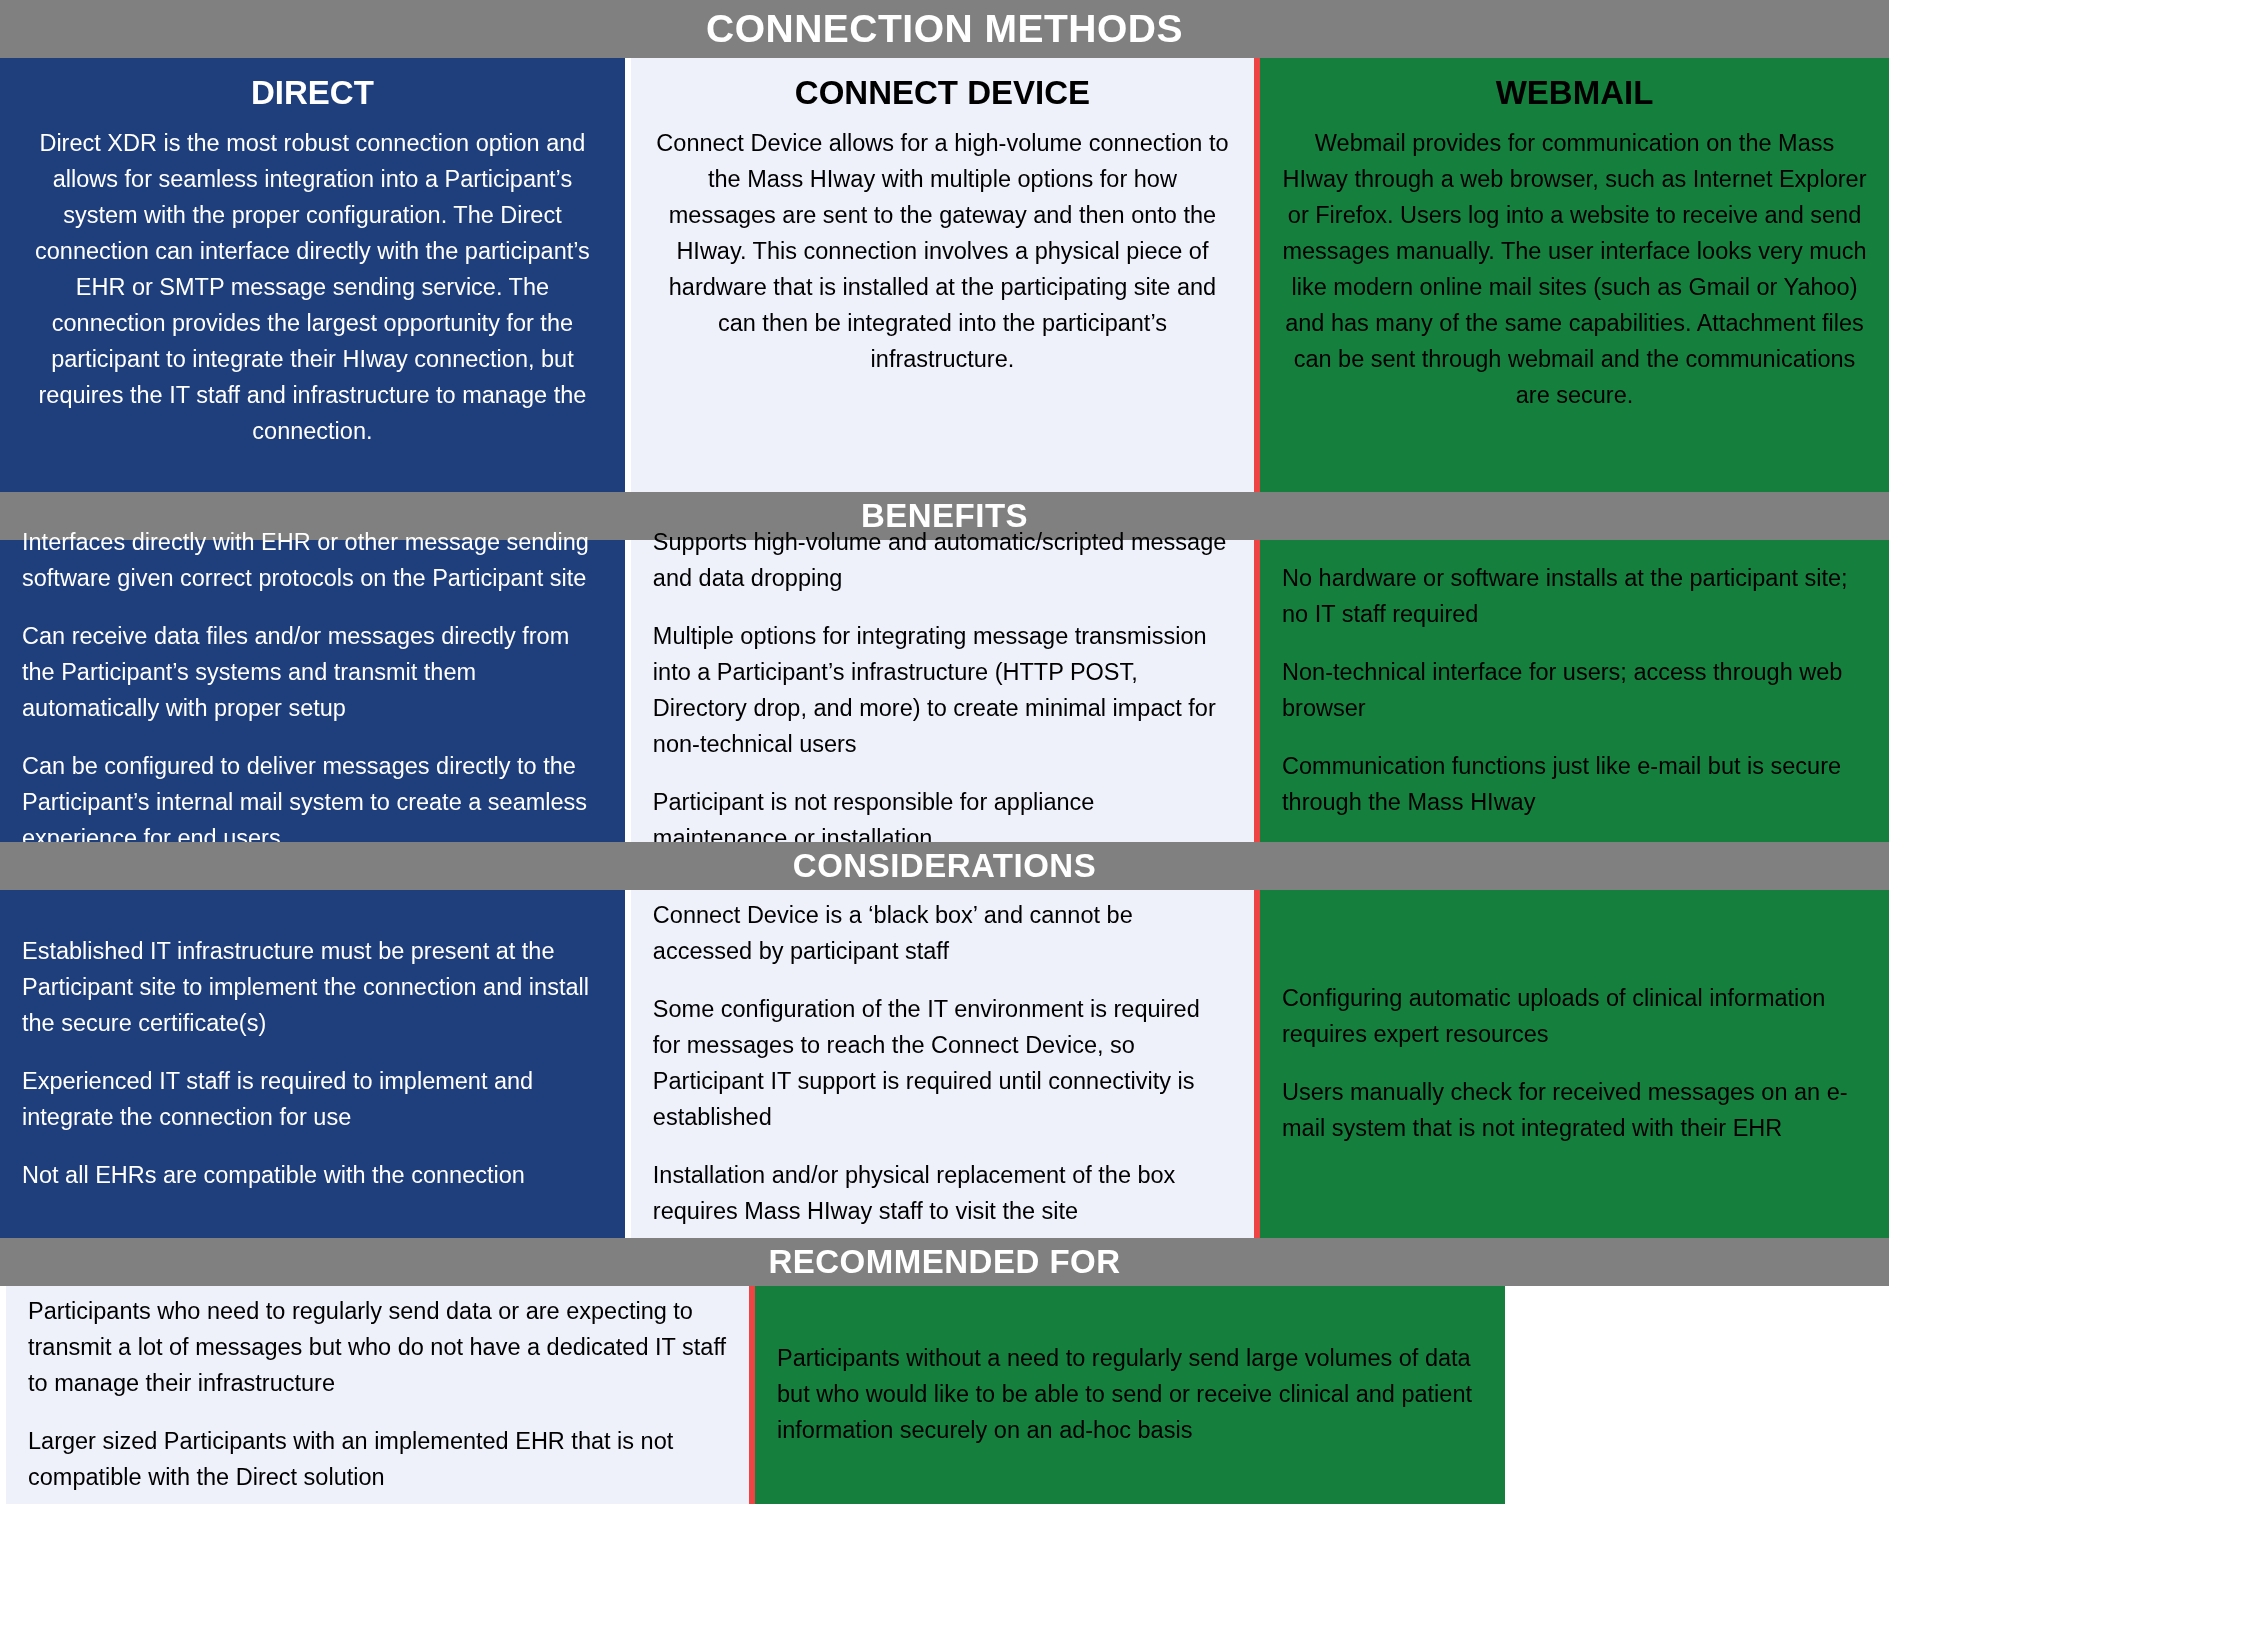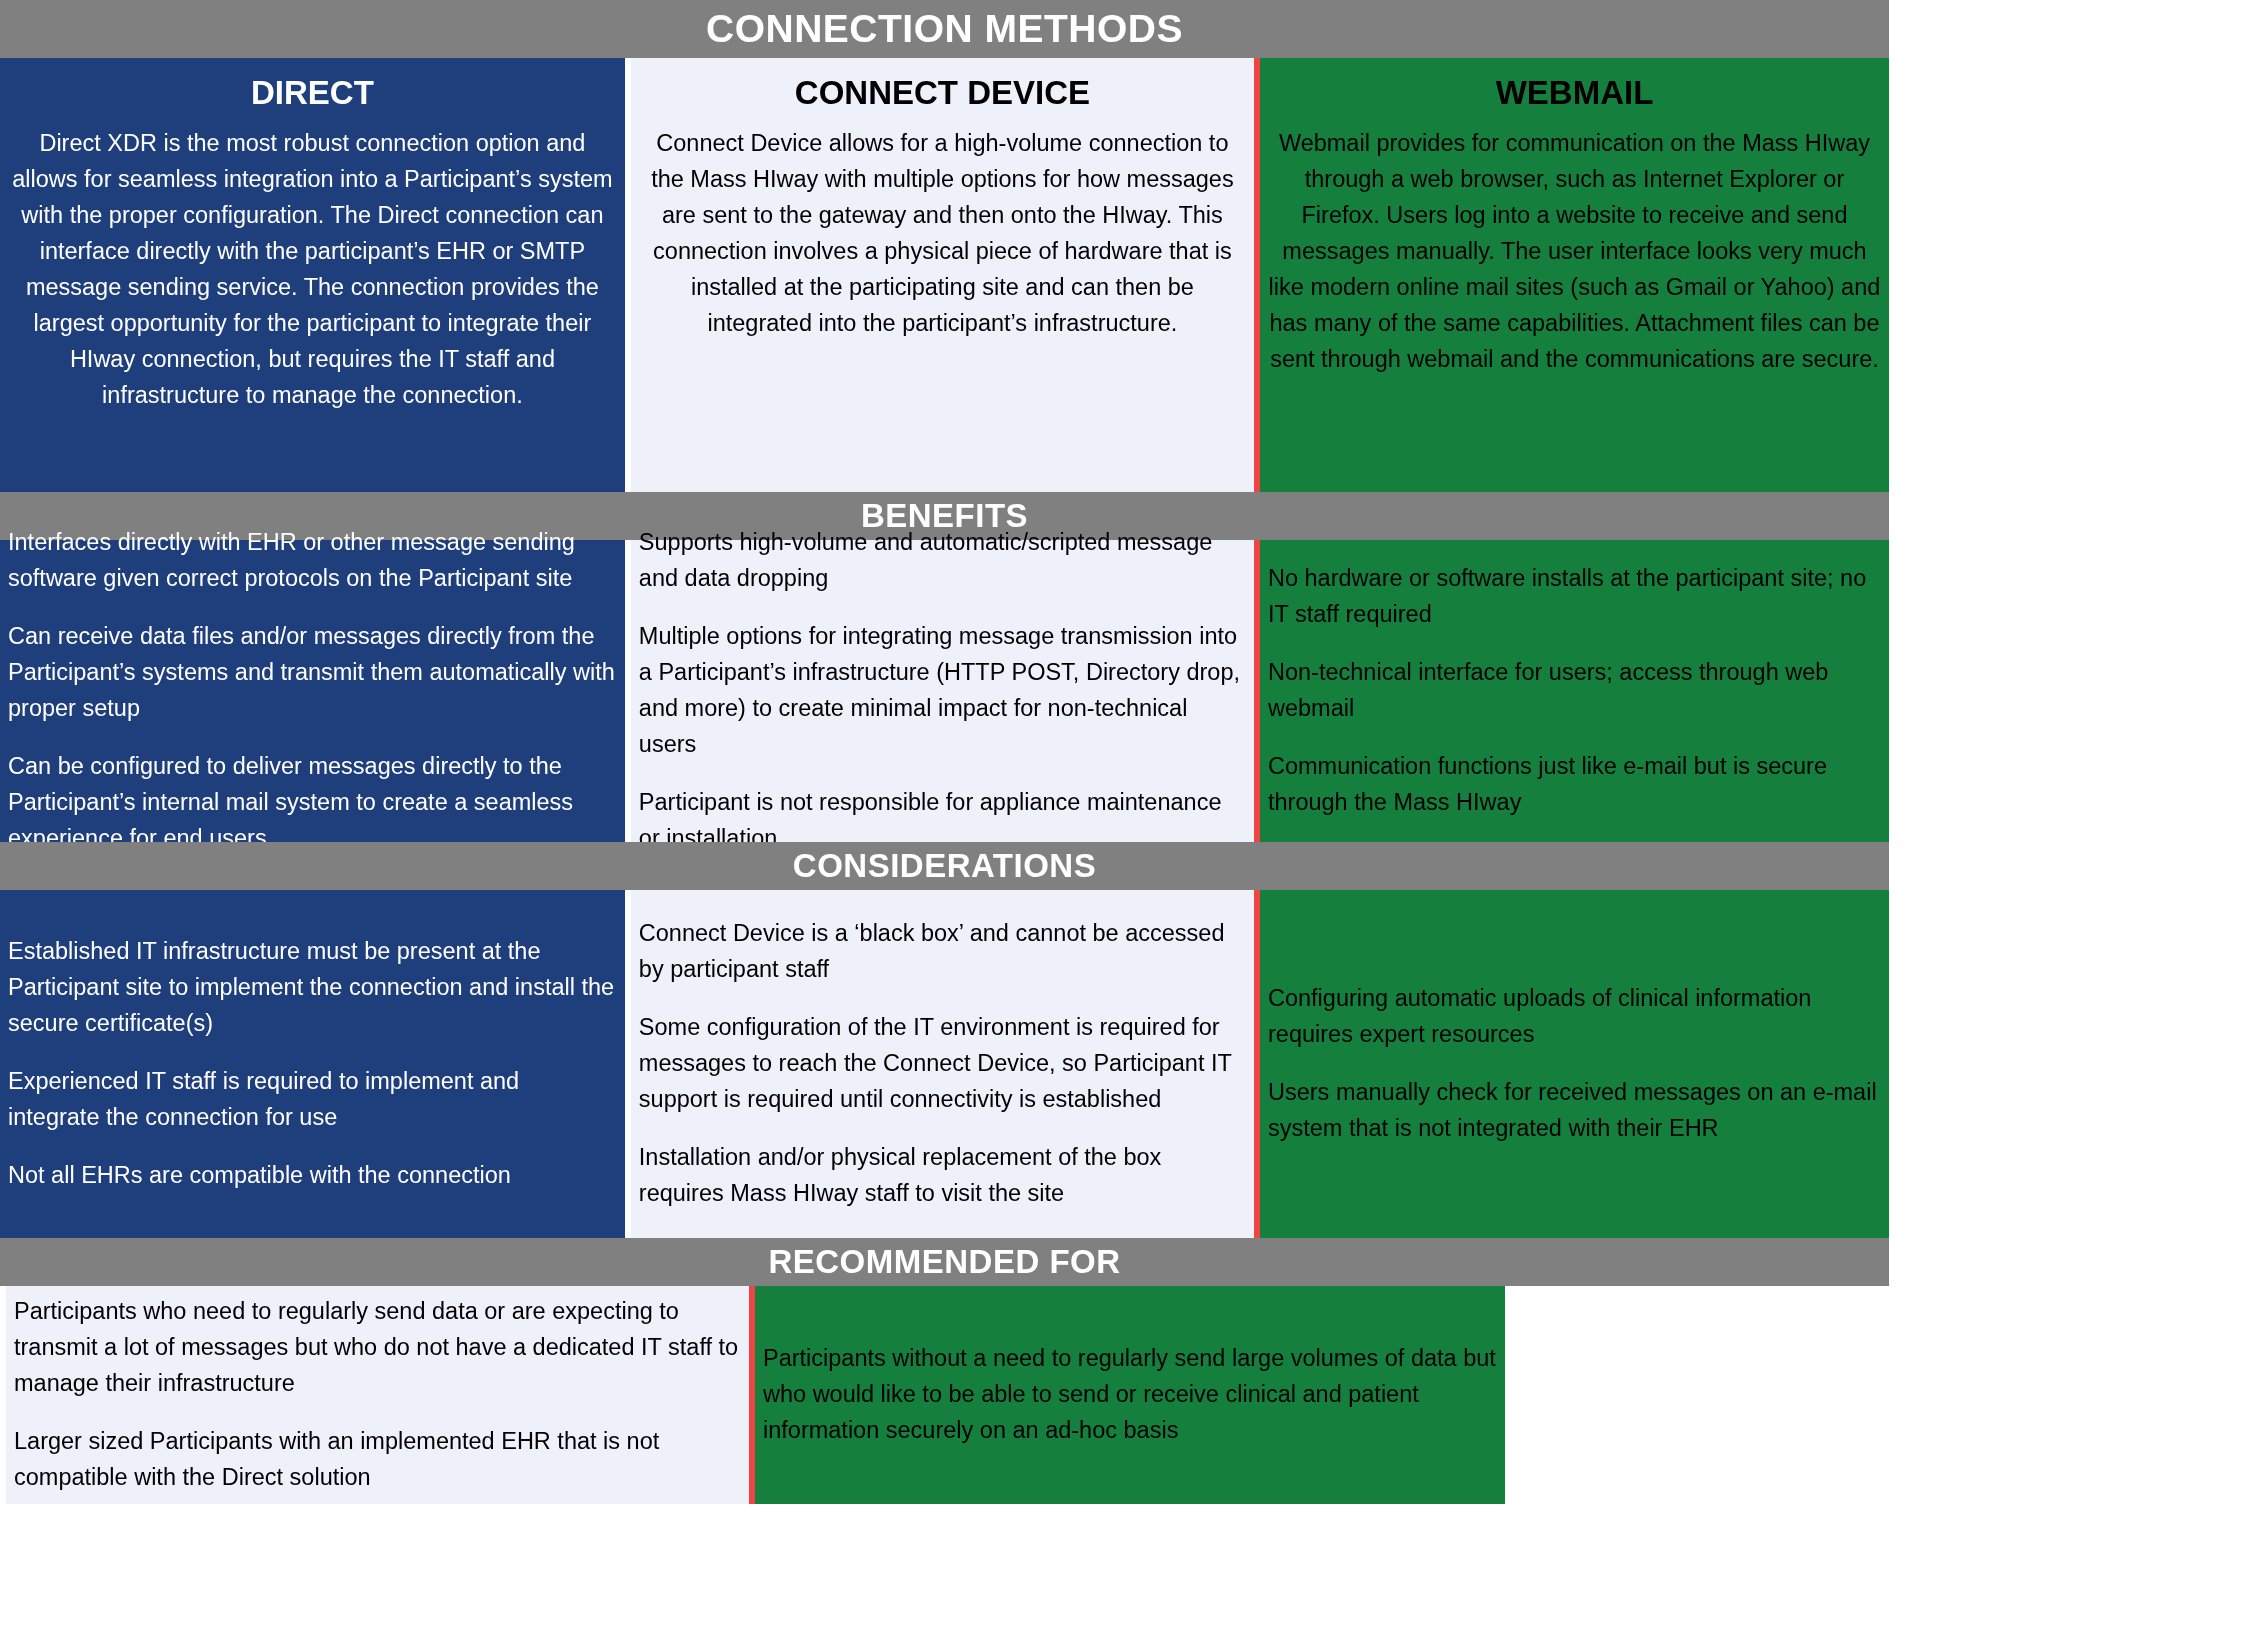--- a/index.html
+++ b/index.html
@@ -48,21 +48,21 @@
     display: flex;
     width: 100%;
     box-sizing: border-box;
     flex: 0 0 auto;
   }
   .col {
     box-sizing: border-box;
     display: flex;
     flex-direction: column;
     justify-content: center;
-    padding: 10px 8px;
+    padding: 10px 22px;
   }
   .col-direct {
     width: 745px;
     background: #1f3e7c;
     color: #ffffff;
   }
   .col-connect {
     width: 755px;
     background: #eef0fa;
     color: #000000;
@@ -146,21 +146,21 @@
     <div class="col col-connect">
       <ul class="bullets">
         <li>Supports high-volume and automatic/scripted message and data dropping</li>
         <li>Multiple options for integrating message transmission into a Participant’s infrastructure (HTTP POST, Directory drop, and more) to create minimal impact for non-technical users</li>
         <li>Participant is not responsible for appliance maintenance or installation</li>
       </ul>
     </div>
     <div class="col col-webmail">
       <ul class="bullets">
         <li>No hardware or software installs at the participant site; no IT staff required</li>
-        <li>Non-technical interface for users; access through web webmail</li>
+        <li>Non-technical interface for users; access through web browser</li>
         <li>Communication functions just like e-mail but is secure through the Mass HIway</li>
       </ul>
     </div>
   </div>
 
   <div class="band band-sub">CONSIDERATIONS</div>
   <div class="row row-considerations">
     <div class="col col-direct">
       <ul class="bullets">
         <li>Established IT infrastructure must be present at the Participant site to implement the connection and install the secure certificate(s)</li>

